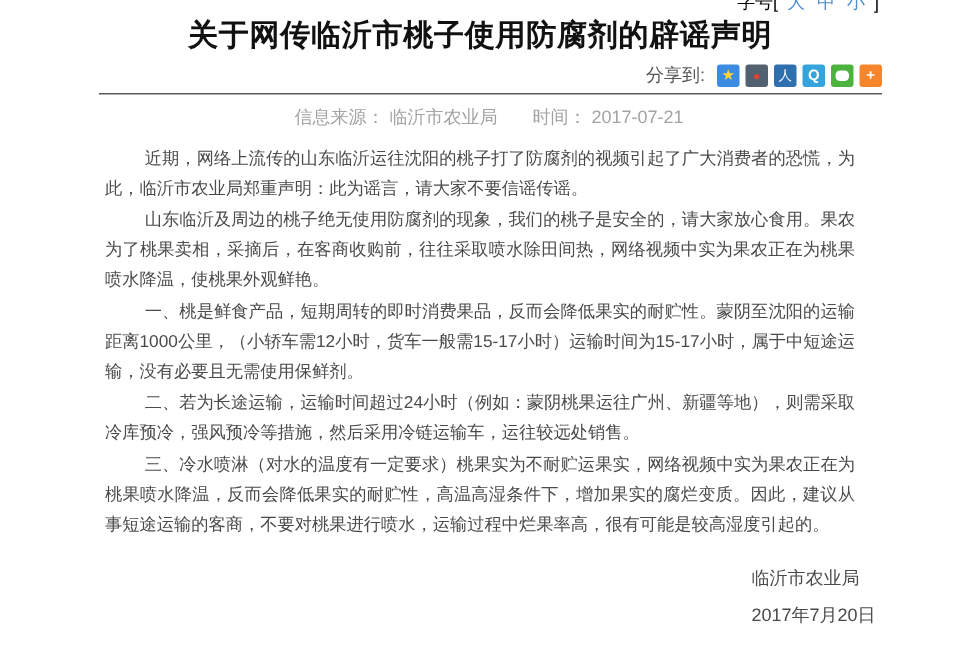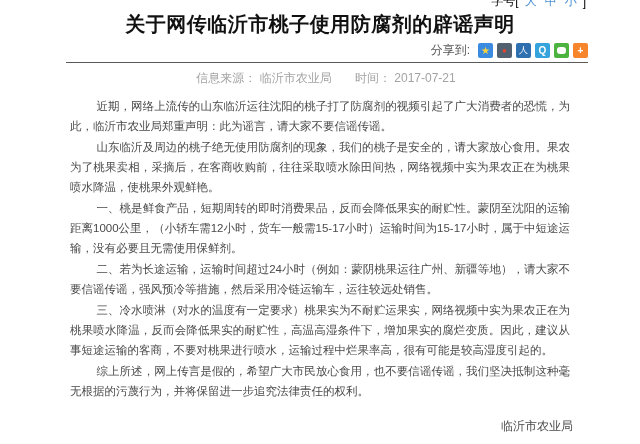--- a/index.html
+++ b/index.html
@@ -144,23 +144,22 @@
     <span class="seg">
       <span>时间：</span>
       <span>2017-07-21</span>
     </span>
   </div>
 
   <div class="article">
     <p>近期，网络上流传的山东临沂运往沈阳的桃子打了防腐剂的视频引起了广大消费者的恐慌，为此，临沂市农业局郑重声明：此为谣言，请大家不要信谣传谣。</p>
     <p>山东临沂及周边的桃子绝无使用防腐剂的现象，我们的桃子是安全的，请大家放心食用。果农为了桃果卖相，采摘后，在客商收购前，往往采取喷水除田间热，网络视频中实为果农正在为桃果喷水降温，使桃果外观鲜艳。</p>
     <p>一、桃是鲜食产品，短期周转的即时消费果品，反而会降低果实的耐贮性。蒙阴至沈阳的运输距离1000公里，（小轿车需12小时，货车一般需15-17小时）运输时间为15-17小时，属于中短途运输，没有必要且无需使用保鲜剂。</p>
-    <p>二、若为长途运输，运输时间超过24小时（例如：蒙阴桃果运往广州、新疆等地），请大家不要信谣传谣，强风预冷等措施，然后采用冷链运输车，运往较远处销售。</p>
+    <p>二、若为长途运输，运输时间超过24小时（例如：蒙阴桃果运往广州、新疆等地），则需采取冷库预冷，强风预冷等措施，然后采用冷链运输车，运往较远处销售。</p>
     <p>三、冷水喷淋（对水的温度有一定要求）桃果实为不耐贮运果实，网络视频中实为果农正在为桃果喷水降温，反而会降低果实的耐贮性，高温高湿条件下，增加果实的腐烂变质。因此，建议从事短途运输的客商，不要对桃果进行喷水，运输过程中烂果率高，很有可能是较高湿度引起的。</p>
-    <p>综上所述，网上传言是假的，希望广大市民放心食用，也不要信谣传谣，我们坚决抵制这种毫无根据的污蔑行为，并将保留进一步追究法律责任的权利。</p>
   </div>
 
   <div class="signature">
     <div>临沂市农业局</div>
     <div>2017年7月20日</div>
   </div>
 
 </div>
 
 </body></html>

